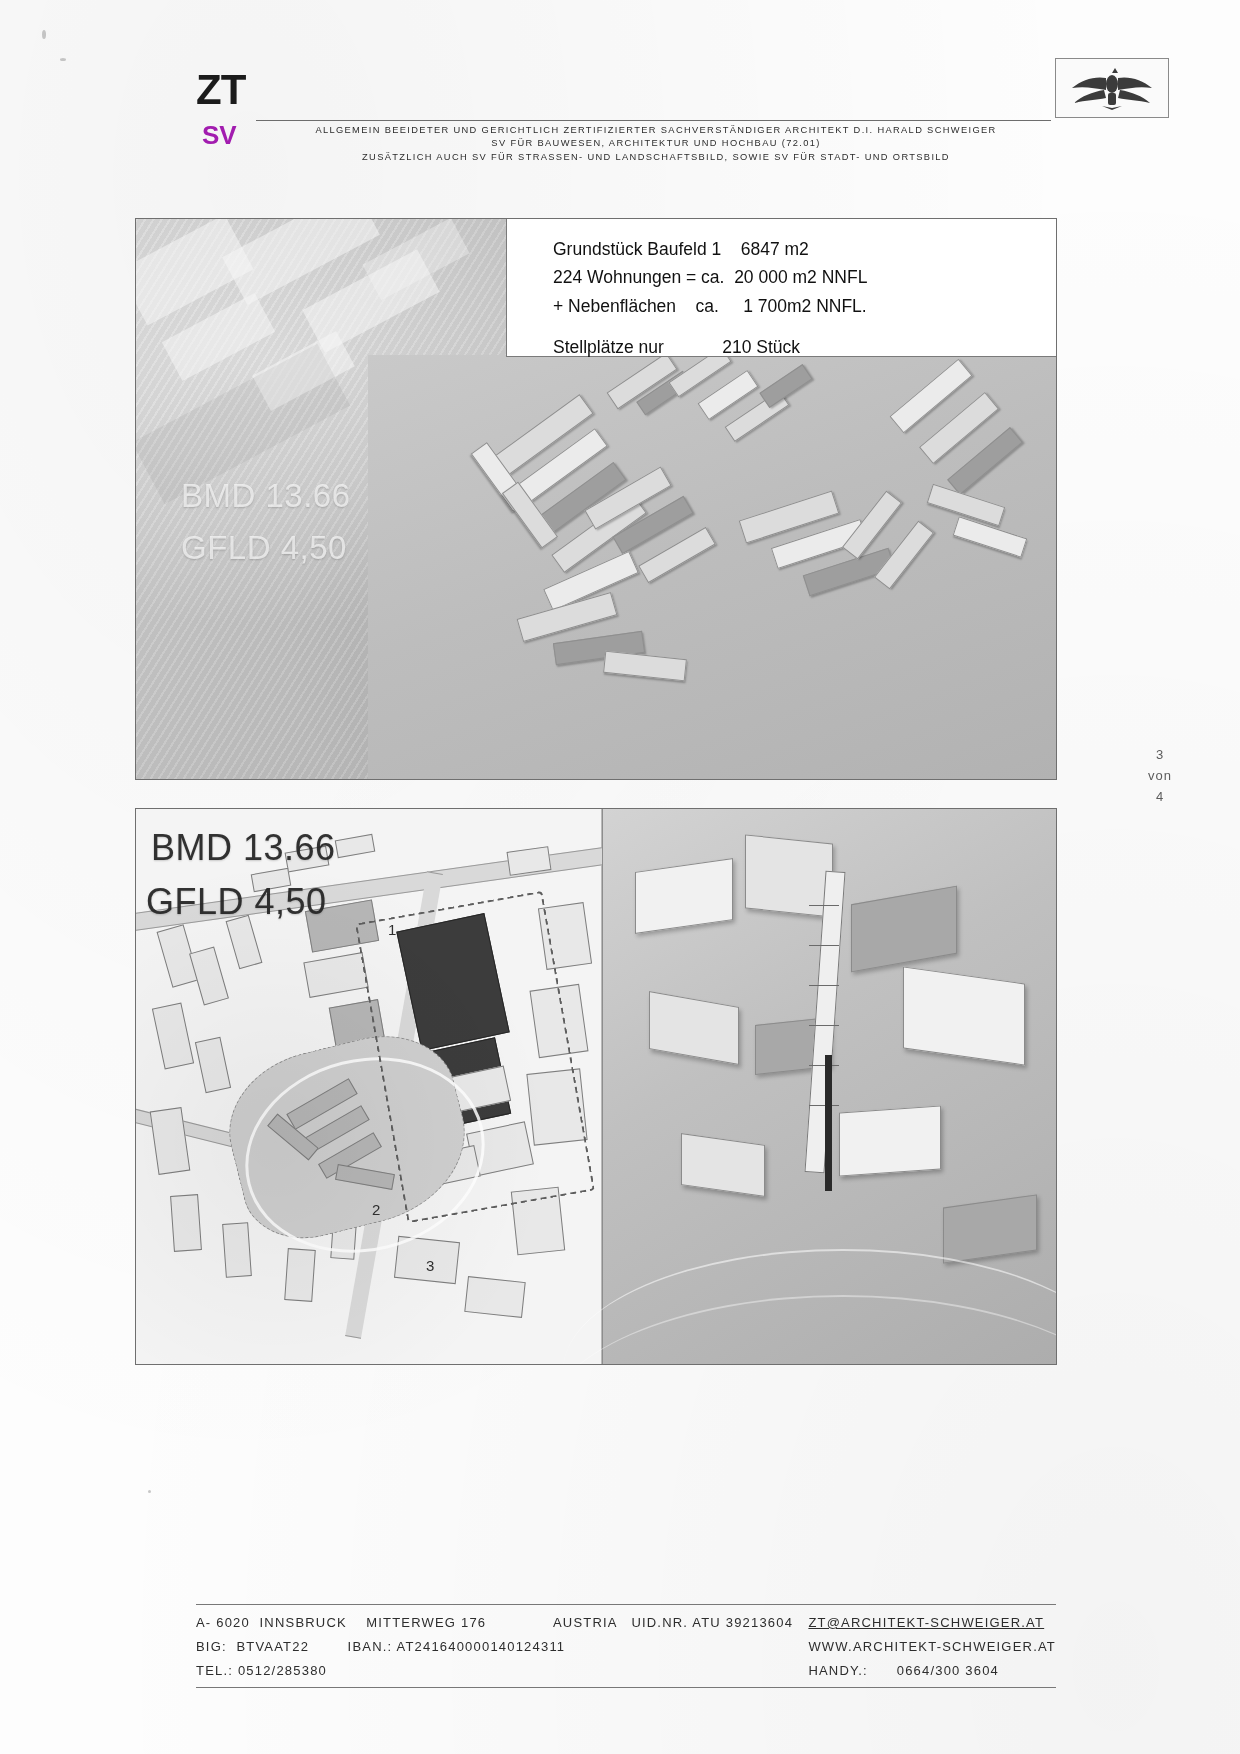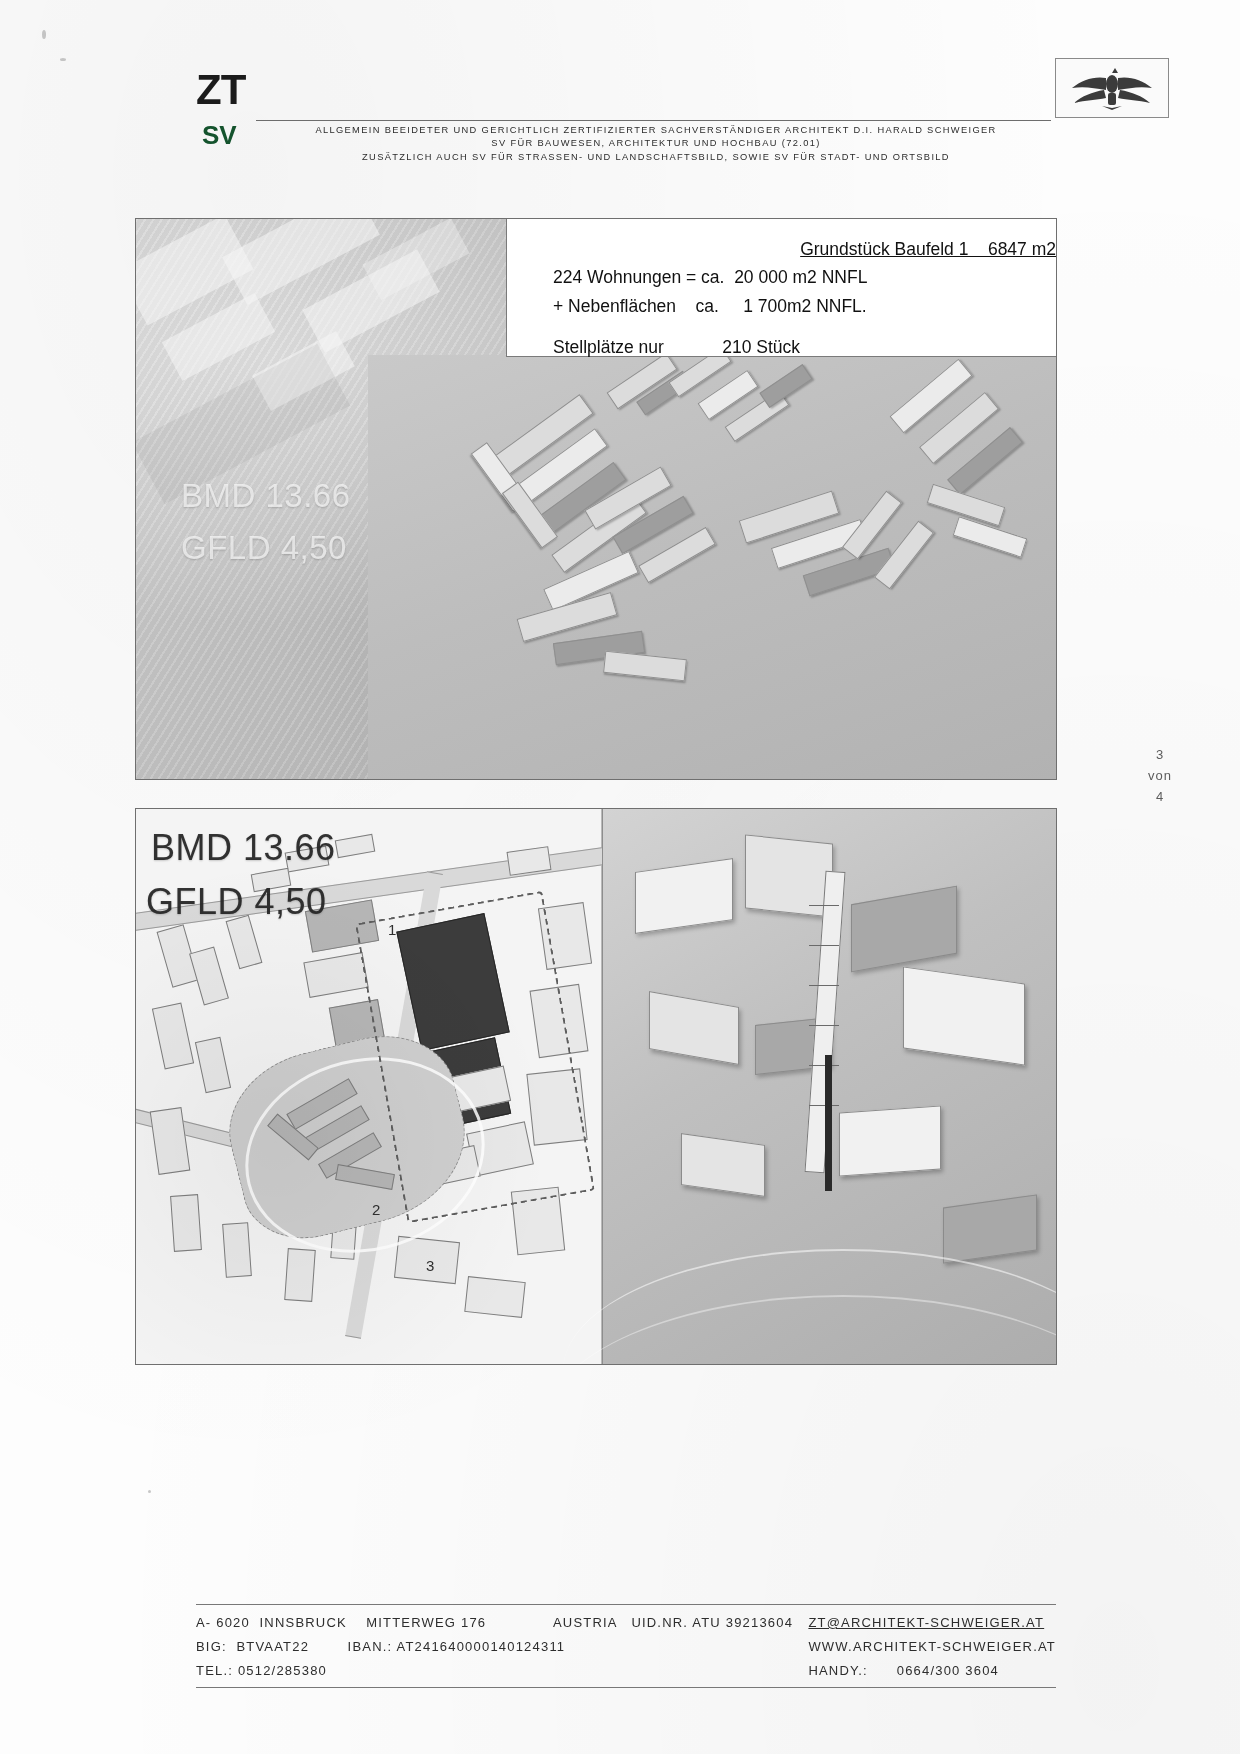--- a/index.html
+++ b/index.html
@@ -56,21 +56,21 @@
     letter-spacing: -1px;
     color: #1b1b1b;
   }
   .lh-logo-sv {
     position: absolute;
     left: 6px;
     top: 62px;
     font-family: "Liberation Sans", sans-serif;
     font-weight: bold;
     font-size: 26px;
-    color: #14532d;
+    color: #a21caf;
   }
   .lh-top {
     position: absolute;
     left: 120px;
     top: 0;
     width: 700px;
     text-align: center;
   }
   .lh-line1 {
     font-size: 9.5px;
@@ -178,23 +178,21 @@
     border-left: 1px solid #7a7a7a;
     border-bottom: 1px solid #7a7a7a;
   }
   .calc-inner {
     padding: 16px 0 0 46px;
     font-size: 17.5px;
     line-height: 1.62;
     color: #111;
   }
   .calc-title {
-    text-decoration: underline;
     white-space: pre;
-    text-align: right;
   }
   .calc-row { white-space: pre; }
   .calc-gap { height: 13px; }
 
   
   .wm {
     position: absolute;
     font-size: 33px;
     color: rgba(250,250,250,0.72);
     letter-spacing: .5px;

